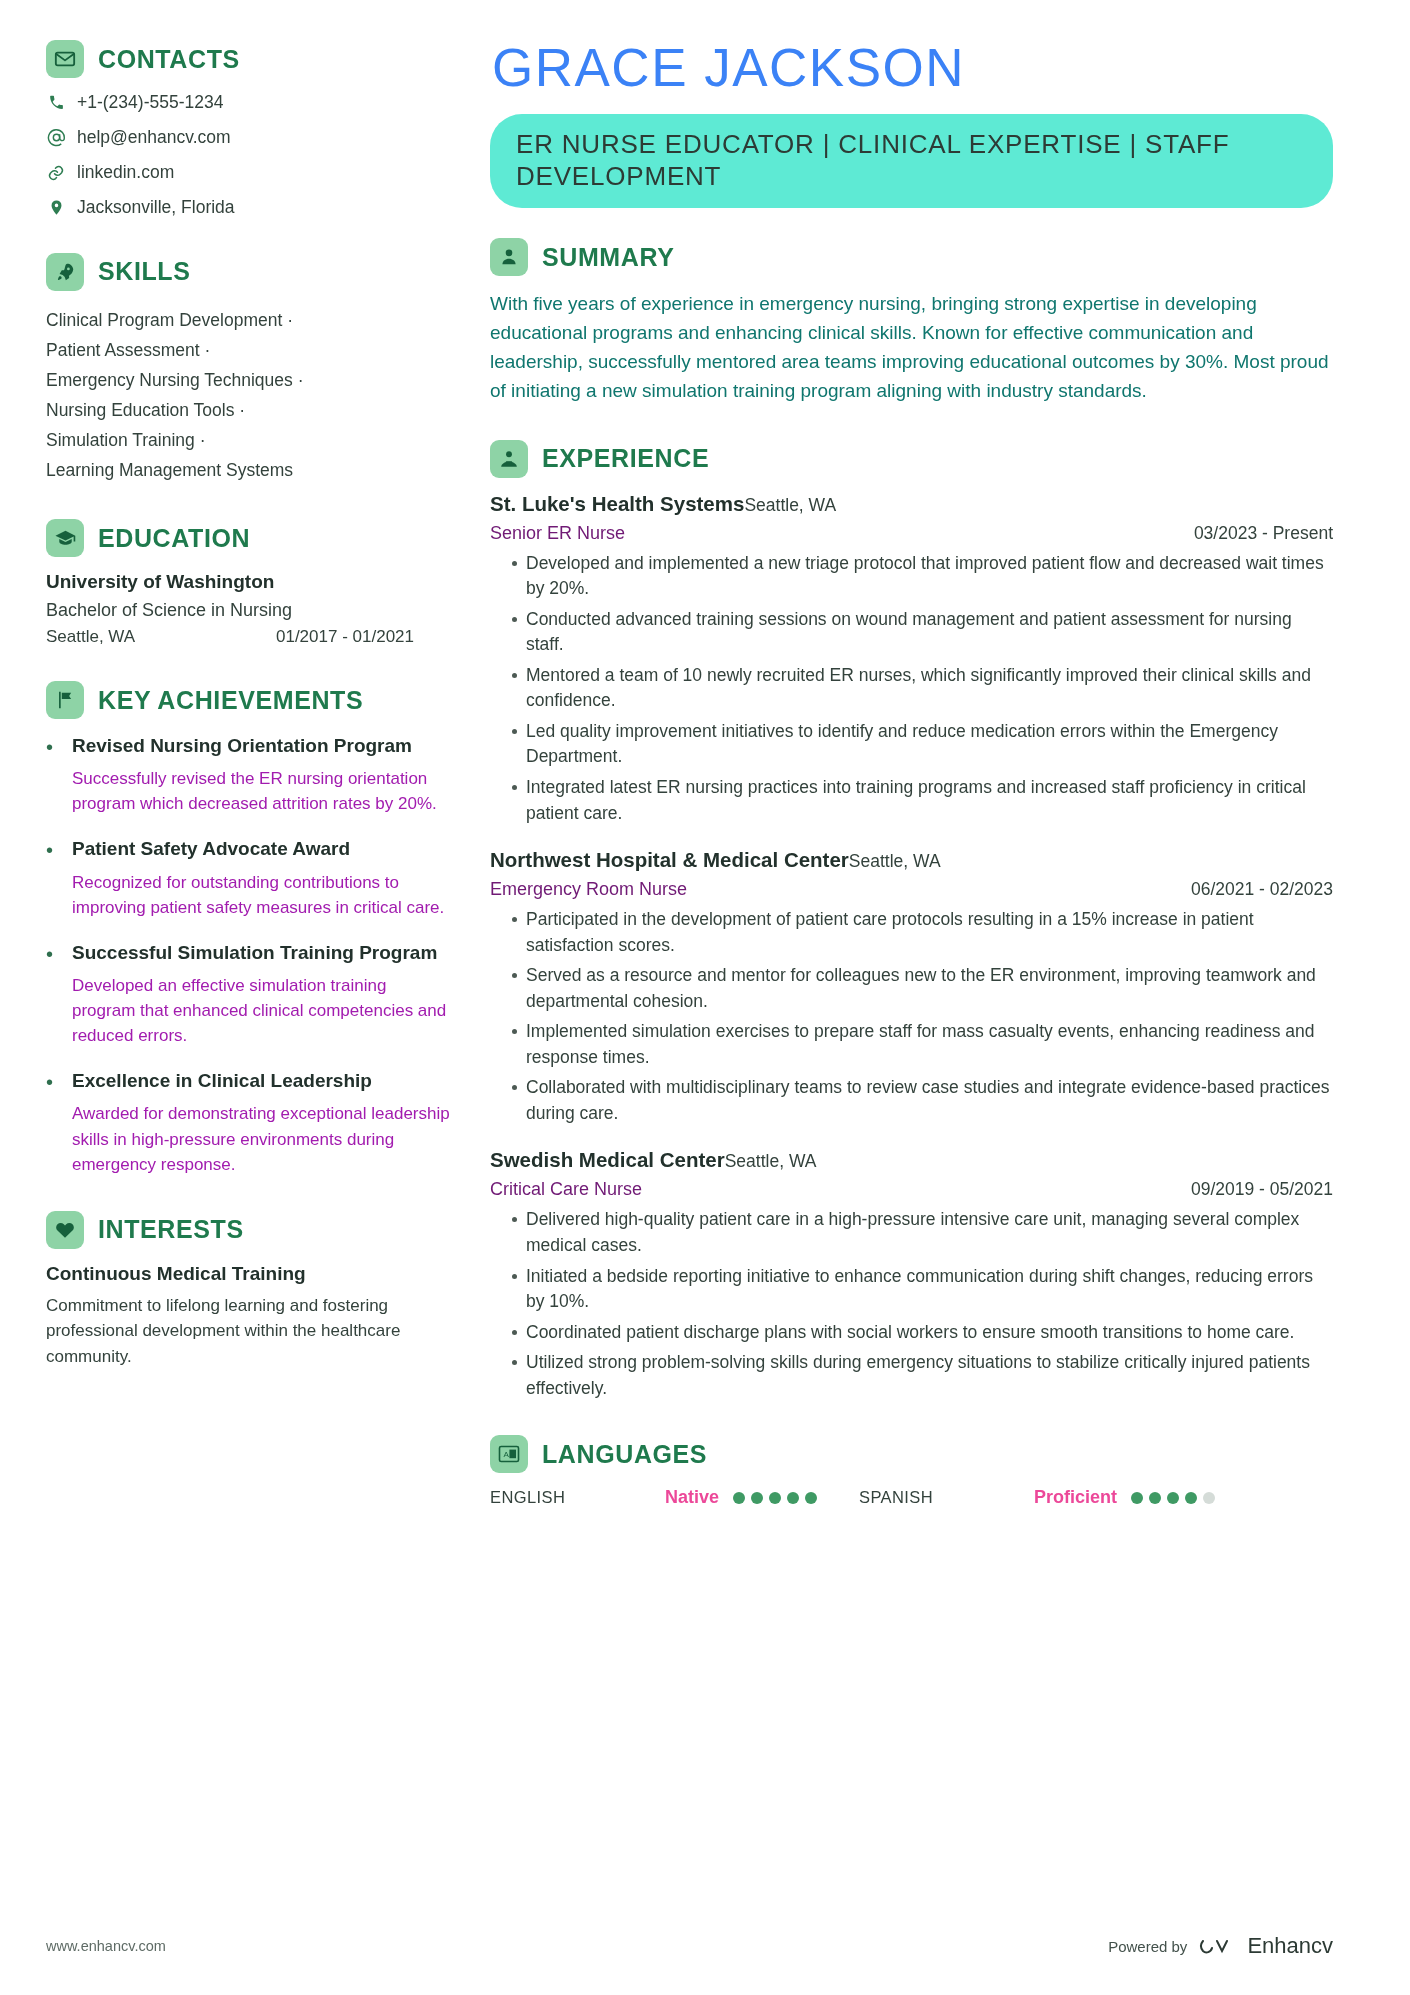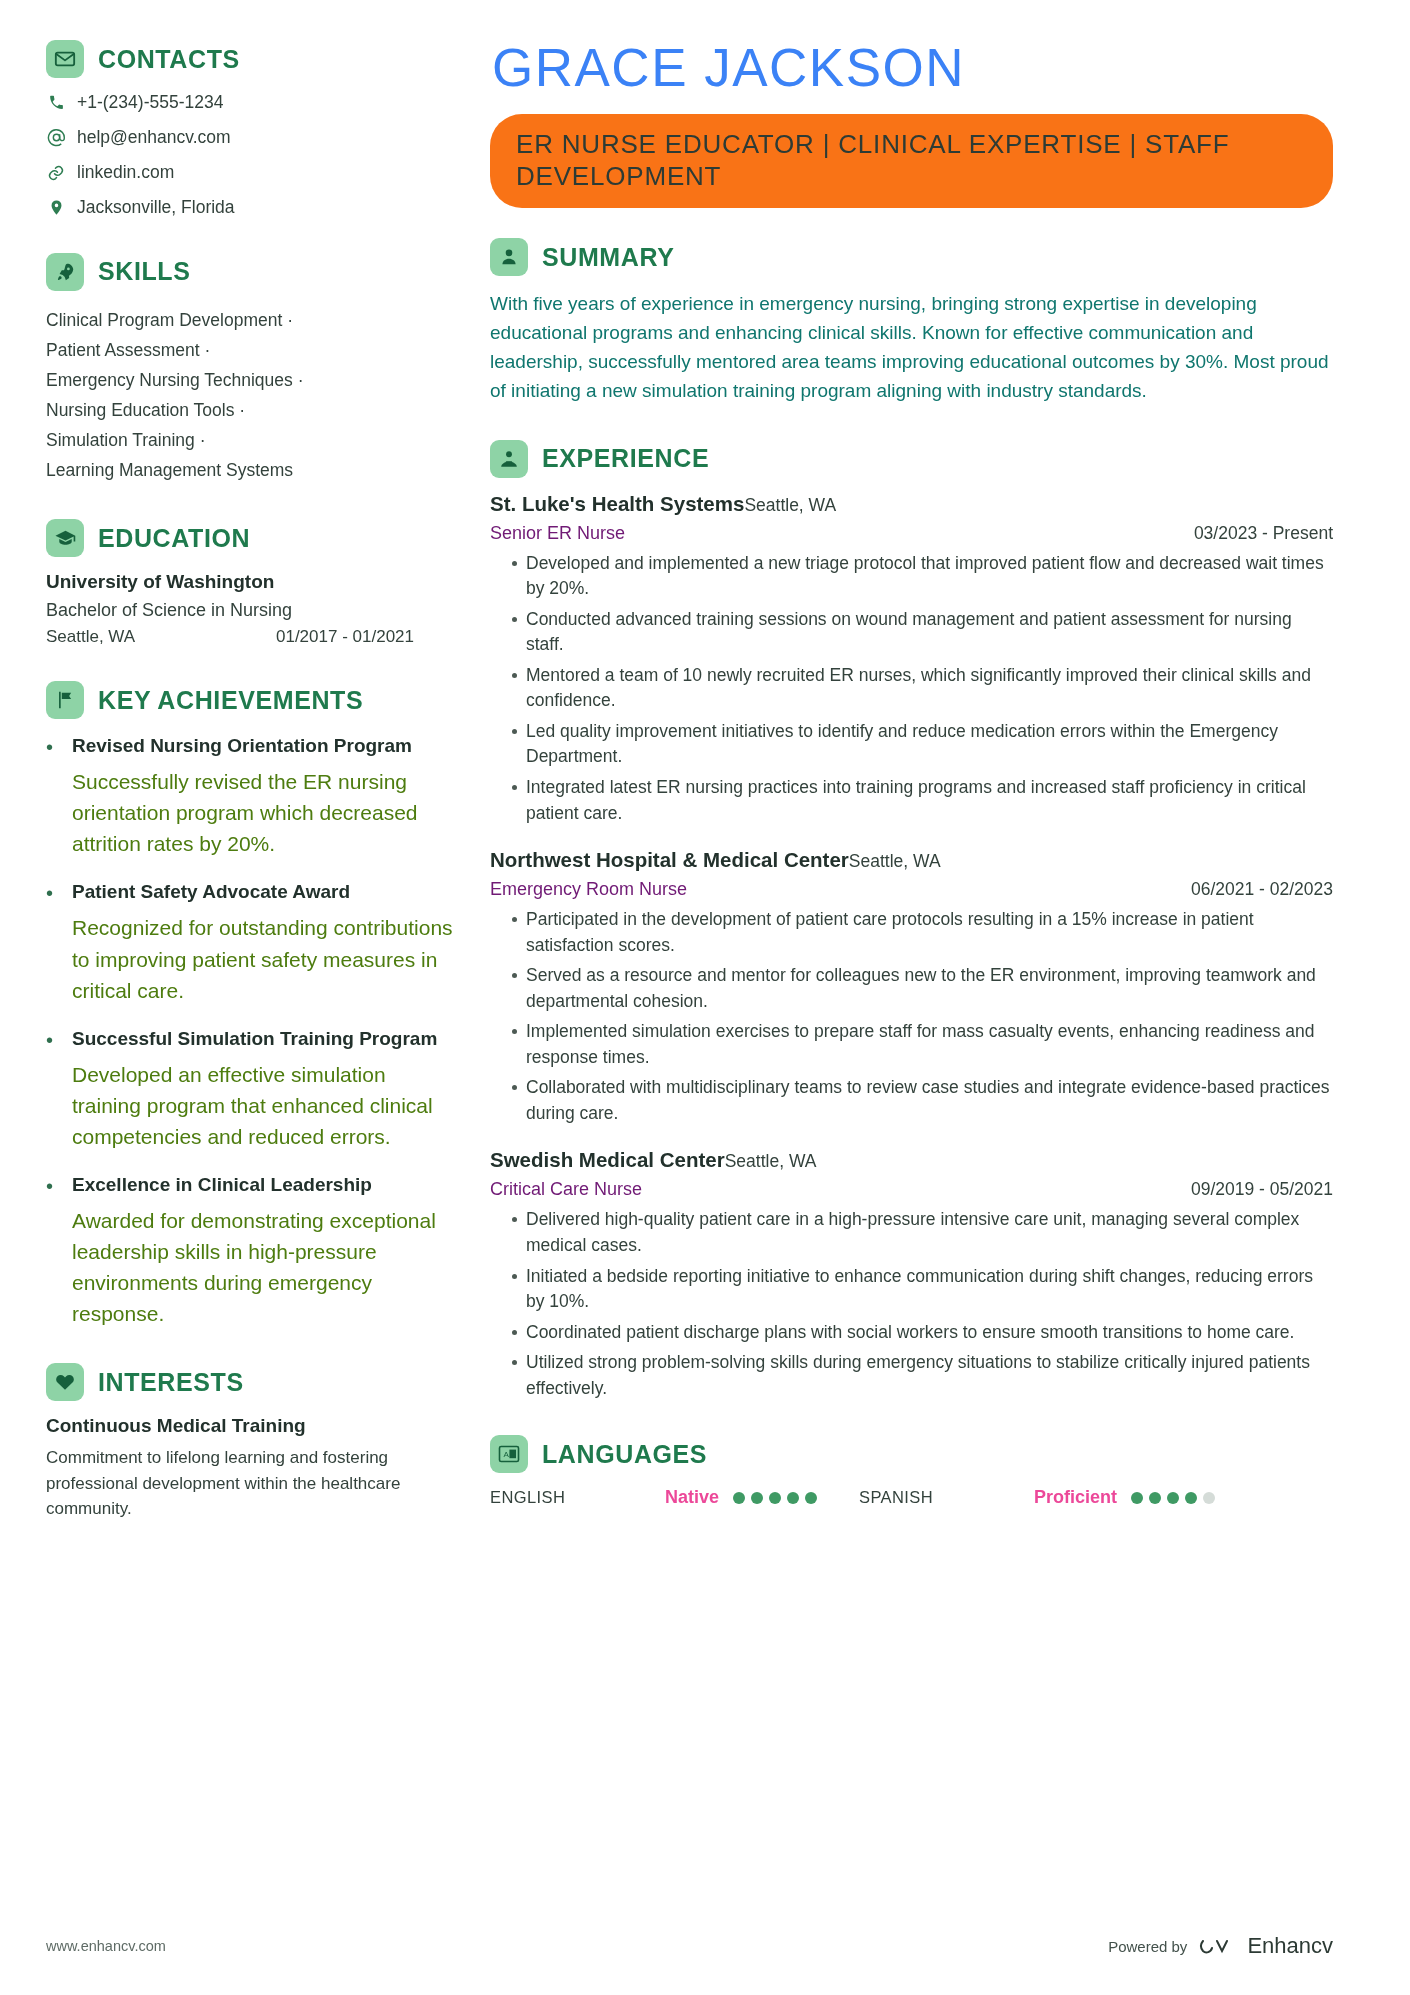--- a/index.html
+++ b/index.html
@@ -119,23 +119,23 @@
     padding-top: 2px;
   }
   .ach-title {
     font-size: 19px;
     font-weight: bold;
     color: #22312c;
     line-height: 1.32;
     margin-bottom: 8px;
   }
   .ach-desc {
-    font-size: 21px;
+    font-size: 17px;
     line-height: 1.48;
-    color: #4d7c0f;
+    color: #a21caf;
   }
 
   .int-title {
     font-size: 19px;
     font-weight: bold;
     color: #22312c;
     margin-bottom: 8px;
   }
   .int-desc {
     font-size: 17px;
@@ -146,21 +146,21 @@
   
   .name {
     font-size: 53px;
     letter-spacing: 1.5px;
     color: #3b82f6;
     font-weight: normal;
     line-height: 1.05;
     margin: 0 0 18px 2px;
   }
   .headline {
-    background: #f97316;
+    background: #5eead4;
     border-radius: 32px;
     padding: 14px 26px 16px 26px;
     font-size: 26px;
     letter-spacing: 0.8px;
     color: #2d3b35;
     line-height: 1.24;
     margin-bottom: 30px;
   }
   .summary-text {
     font-size: 19px;

